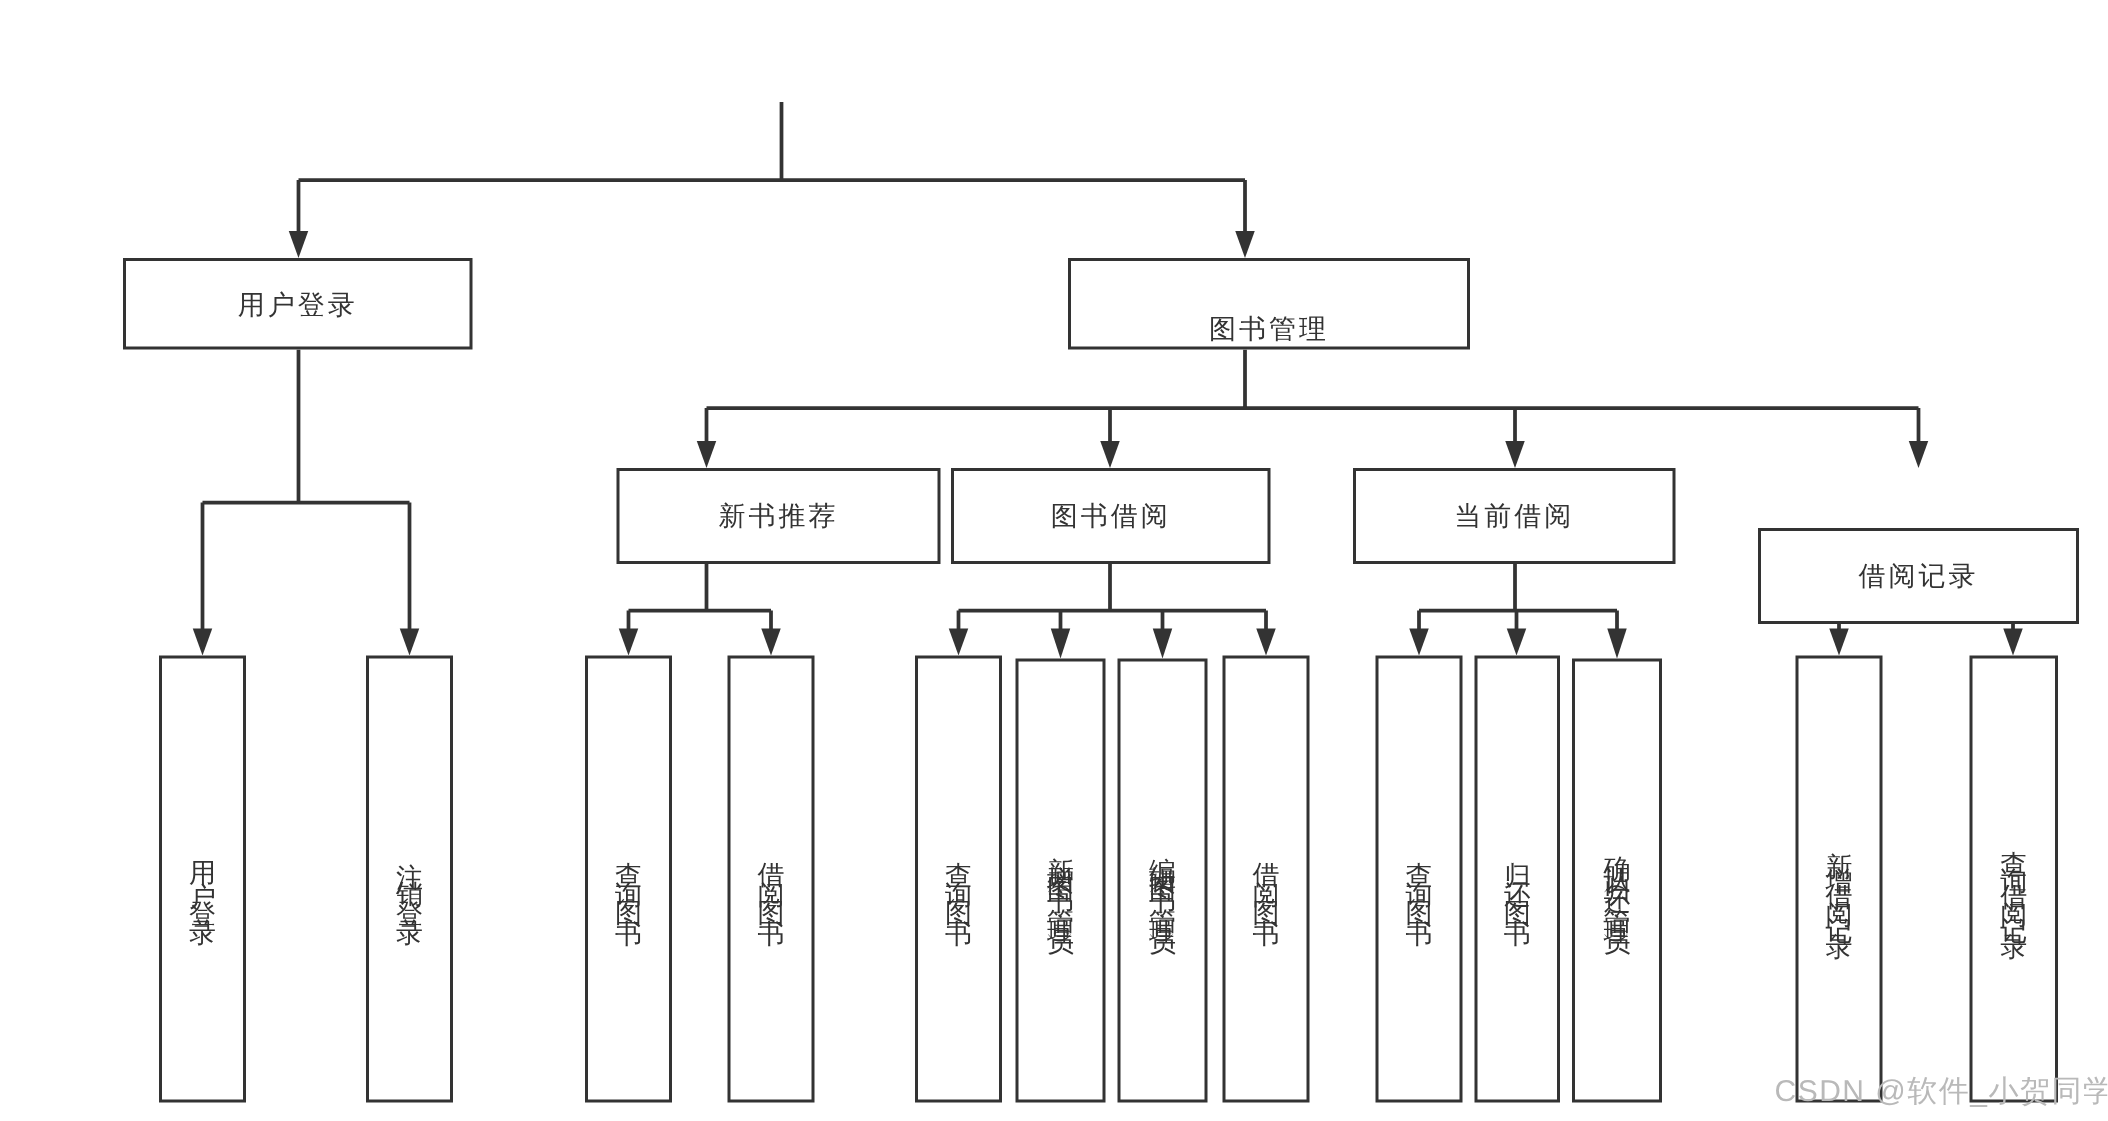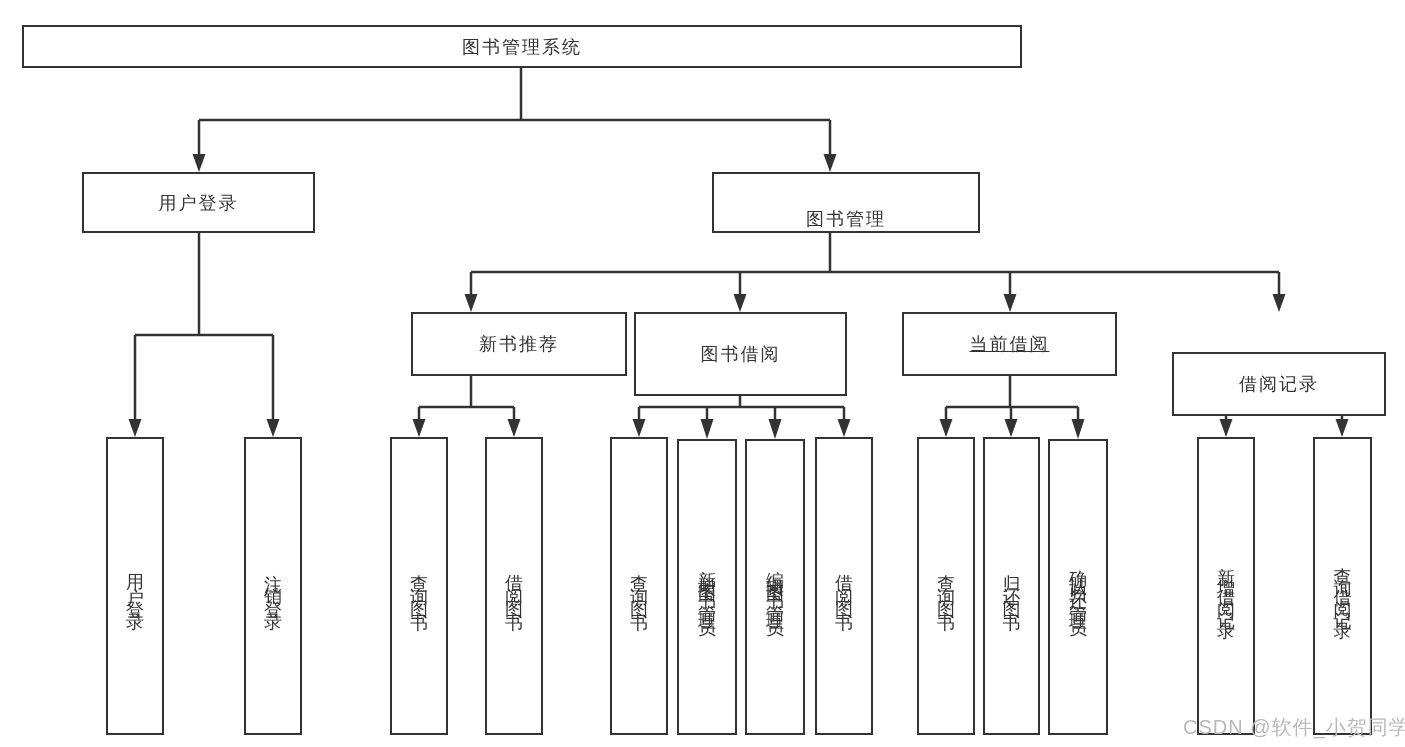--- a/index.html
+++ b/index.html
@@ -44,22 +44,22 @@
     color: #333333;
   }
   .v-short { letter-spacing: 13px; }
   .v-mid   { letter-spacing: 11px; }
   .v-long  { letter-spacing: 7px; }
   
   #root-box   { left: 22px;  top: 25px;  width: 1000px; height: 43px; }
   #l2-user    { left: 82px;  top: 172px; width: 233px;  height: 61px; }
   #l2-book    { left: 712px; top: 172px; width: 268px;  height: 61px; align-items: flex-end; }
   #l3-newbook { left: 363px; top: 312px; width: 216px;  height: 64px; margin-left: 48px; }
-  #l3-borrow  { left: 634px; top: 312px; width: 213px;  height: 84px; }
-  #l3-current { left: 902px; top: 312px; width: 215px;  height: 64px; text-decoration: underline; }
+  #l3-borrow  { left: 634px; top: 312px; width: 213px;  height: 64px; }
+  #l3-current { left: 902px; top: 312px; width: 215px;  height: 64px; }
   #l3-record  { left: 1172px;top: 312px; width: 214px;  height: 64px; margin-top: 40px; }
   #leaf-0  { left: 106px;  top: 437px; width: 58px; height: 298px; }
   #leaf-1  { left: 244px;  top: 437px; width: 58px; height: 298px; }
   #leaf-2  { left: 390px;  top: 437px; width: 58px; height: 298px; }
   #leaf-3  { left: 485px;  top: 437px; width: 58px; height: 298px; }
   #leaf-4  { left: 610px;  top: 437px; width: 58px; height: 298px; }
   #leaf-5  { left: 677px;  top: 439px; width: 60px; height: 296px; }
   #leaf-6  { left: 745px;  top: 439px; width: 60px; height: 296px; }
   #leaf-7  { left: 815px;  top: 437px; width: 58px; height: 298px; }
   #leaf-8  { left: 917px;  top: 437px; width: 58px; height: 298px; }
@@ -128,23 +128,20 @@
       <polygon class="ahead" points="1071.5,419 1084.5,419 1078,439"></polygon>
     </g>
 
     <g>
       <path class="cline" d="M1279 376 V407 M1226 407 H1342 M1226 407 V420 M1342 407 V420"></path>
       <polygon class="ahead" points="1219.5,419 1232.5,419 1226,437"></polygon>
       <polygon class="ahead" points="1335.5,419 1348.5,419 1342,437"></polygon>
     </g>
   </svg>
 
-  <div class="box" id="root-box">
-    <span>图书管理系统</span>
-  </div>
 
   <div class="box" id="l2-user">
     <span>用户登录</span>
   </div>
   <div class="box" id="l2-book">
     <span>图书管理</span>
   </div>
 
   <div class="box" id="l3-newbook">
     <span>新书推荐</span>

